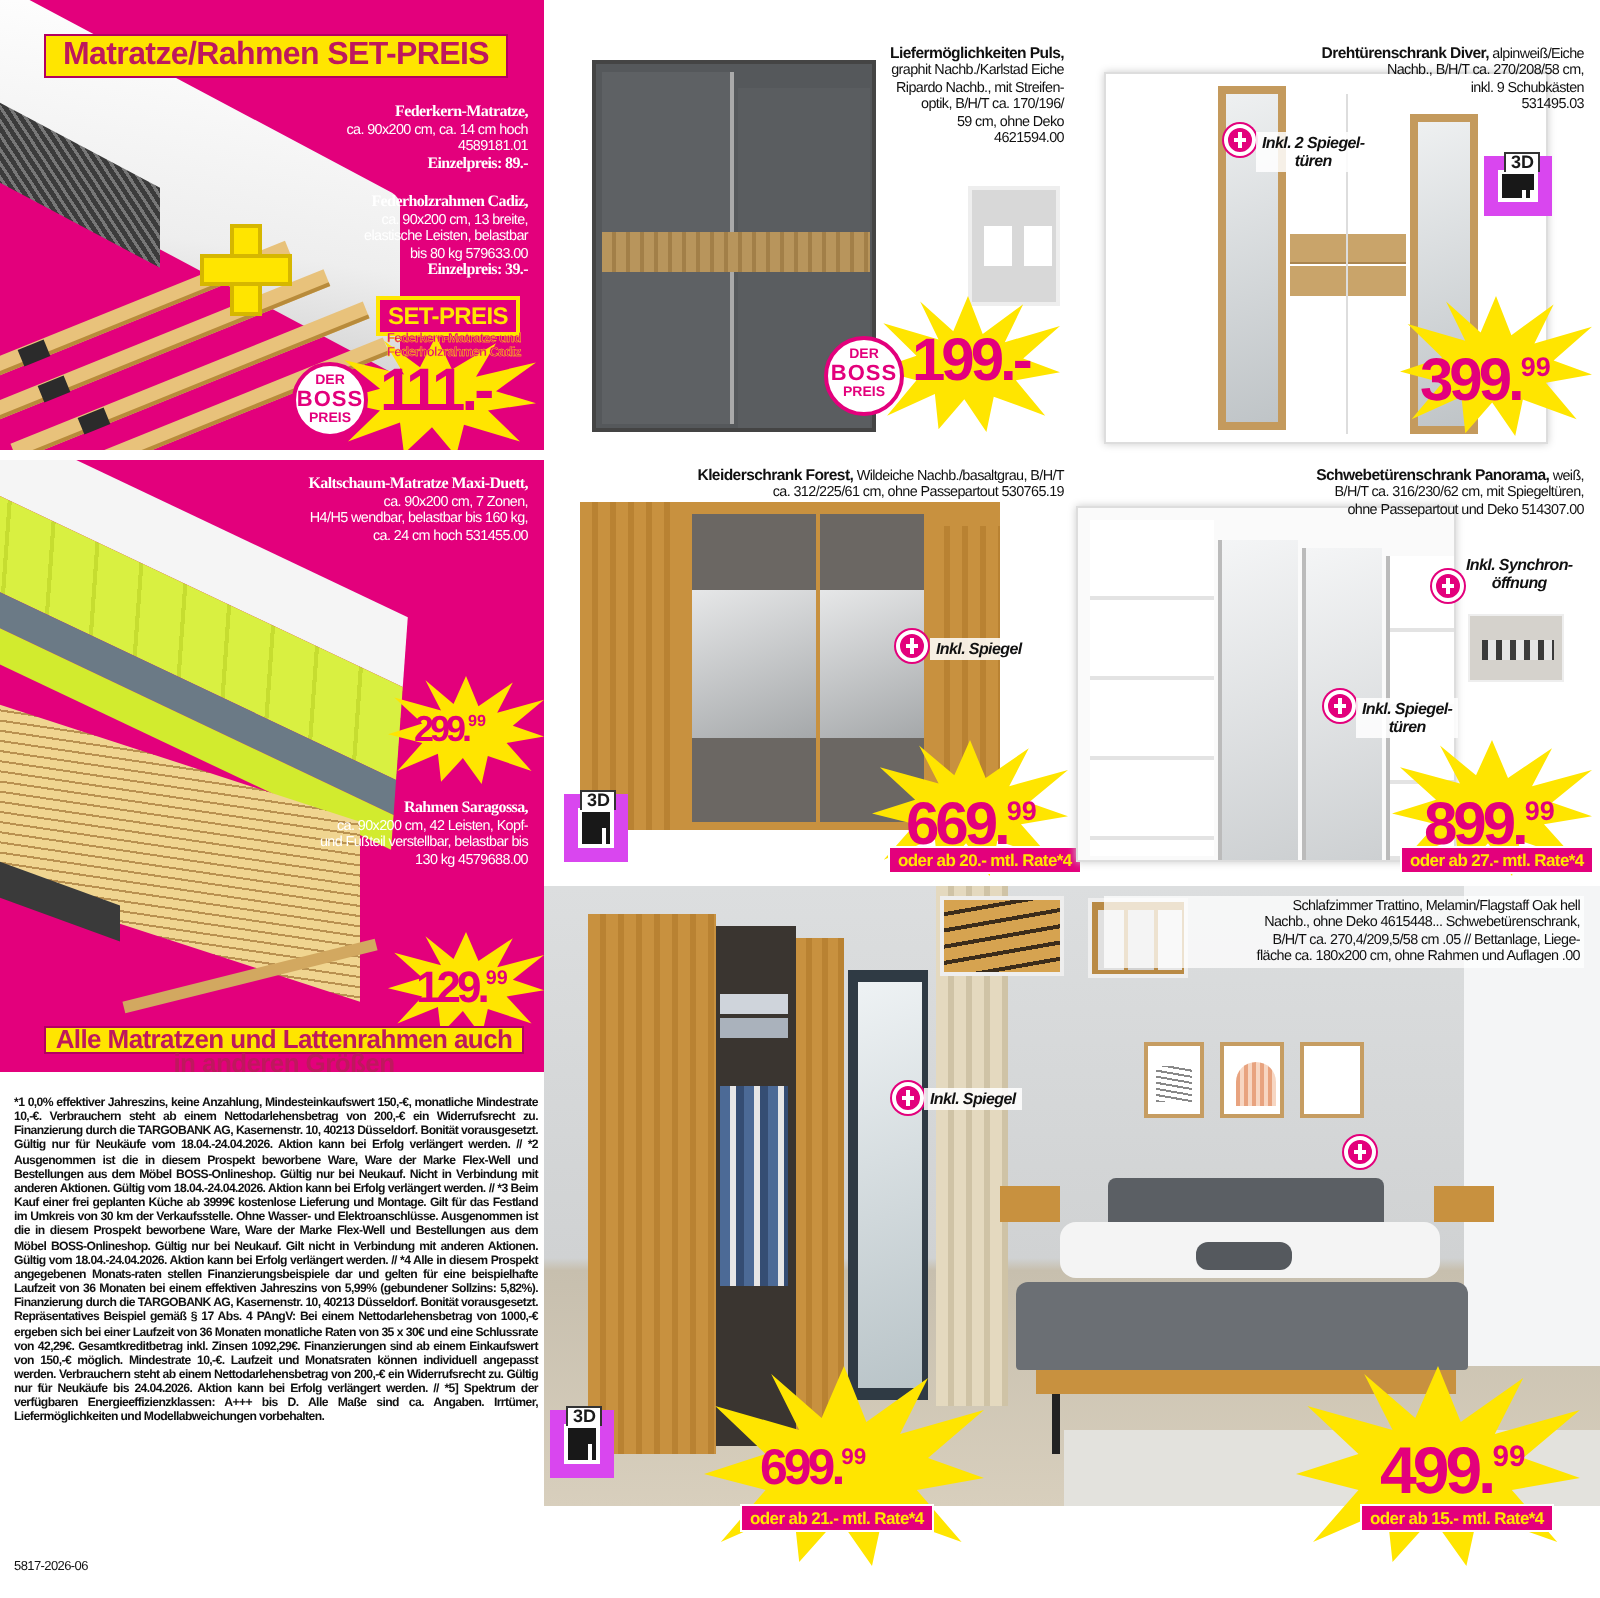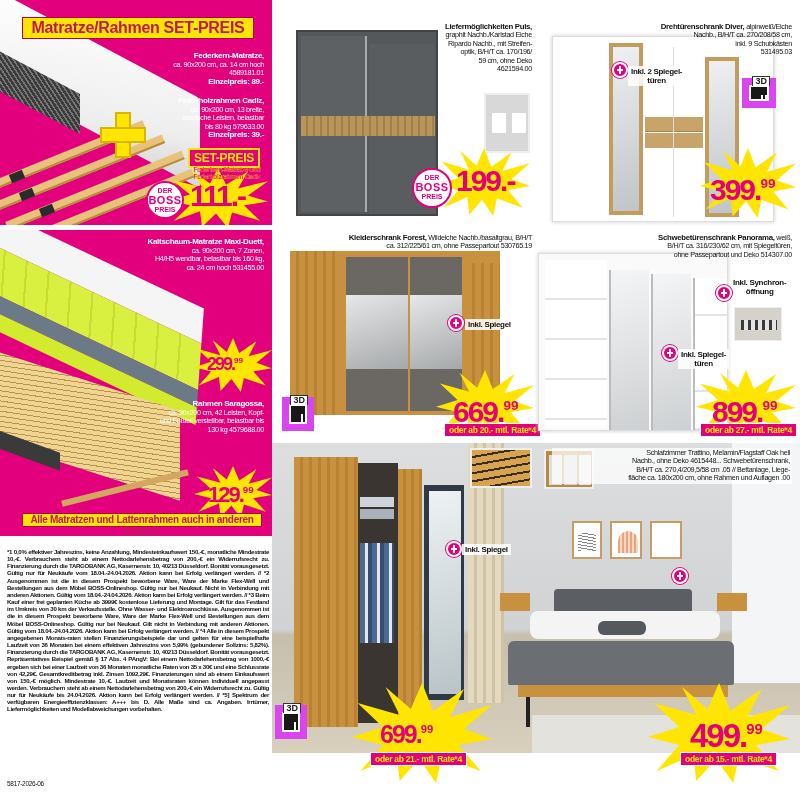--- a/index.html
+++ b/index.html
@@ -4,21 +4,21 @@
 <style>
   * { box-sizing: border-box; margin: 0; padding: 0; }
   html, body { width: 800px; height: 799px; background: #ffffff; overflow: hidden; }
   body { position: relative; font-family: "Liberation Sans", sans-serif; color: #1a1a1a; }
   .cond { font-family: "Liberation Sans", sans-serif; letter-spacing: -0.3px; }
 
   
   .pink { background: #e3007c; position: absolute; left: 0; width: 272px; overflow: hidden; }
   .banner-yellow { background: #ffe500; color: #be185d; font-weight: bold; text-align: center; border: 1px solid #b30061; }
   .white-txt { color: #ffffff; text-align: right; font-size: 7.2px; line-height: 8.5px; }
-  .white-txt b { font-size: 8px; }
+  .white-txt b { font-size: 8px; font-family: Liberation Serif, serif; }
 
   .mattress-white { position: absolute; background: linear-gradient(160deg, #ffffff 0%, #eeeeee 70%, #d6d6d6 100%); transform: skewY(28deg); border-radius: 4px; }
   .springs { position: absolute; background: repeating-linear-gradient(45deg, #3b3b3b 0 3px, #777 3px 5px); transform: skewY(28deg); }
   .slat { position: absolute; height: 9px; background: #e8c27b; border-bottom: 2px solid #b88b3b; transform: rotate(-22deg); }
   .slat-cap { position: absolute; width: 14px; height: 9px; background: #2b2b2b; transform: rotate(-22deg); }
 
   .plus-big { position: absolute; }
   .plus-big .v, .plus-big .h { position: absolute; background: #ffe500; border: 2px solid #d6b700; }
 
   .star { position: absolute; }
@@ -30,21 +30,21 @@
   .boss { position: absolute; border-radius: 50%; background: #ffffff; border: 2px solid #e3007c; text-align: center; color: #e3007c; font-weight: bold; }
   .boss .der, .boss .preis { font-size: 7px; display: block; line-height: 8px; }
   .boss .bosst { font-size: 11px; display: block; line-height: 11px; letter-spacing: 0.5px; }
 
   .setpreis { position: absolute; border: 2px solid #ffe500; color: #ffe500; font-weight: bold; text-align: center; font-size: 12px; padding: 1px 4px; background: #e3007c; }
 
   .plus-dot { position: absolute; width: 16px; height: 16px; border-radius: 50%; background: #e3007c; border: 2px solid #fff; box-shadow: 0 0 0 1px #e3007c; }
   .plus-dot::before, .plus-dot::after { content: ""; position: absolute; background: #fff; }
   .plus-dot::before { left: 3px; right: 3px; top: 5px; height: 2px; }
   .plus-dot::after { top: 2px; bottom: 2px; left: 5px; width: 2px; }
-  .feature { position: absolute; font-size: 8px; font-weight: bold; line-height: 9px; color: #111; text-align: center; background: rgba(255,255,255,0.85); padding: 1px 3px; }
+  .feature { position: absolute; font-size: 8px; font-weight: bold; line-height: 9px; color: #111; text-align: center; background: rgba(255,255,255,0.85); padding: 1px 3px; font-style: italic; }
 
   .desc { position: absolute; font-size: 7.2px; line-height: 8.4px; text-align: right; color: #111; }
   .desc b { font-size: 7.8px; }
 
   .qr { position: absolute; background: #fff; border: 7px solid #d946ef; }
   .qr-grid { position: absolute; left: 2px; top: 2px; right: 2px; bottom: 2px;
     background:
       linear-gradient(#000,#000) 0 0/8px 8px no-repeat,
       linear-gradient(#000,#000) 100% 0/8px 8px no-repeat,
       linear-gradient(#000,#000) 0 100%/8px 8px no-repeat,
@@ -160,21 +160,21 @@
 
   <div class="star" style="left:194px; top:236px; width:78px; height:52px;">
     <svg viewBox="0 0 100 100" preserveAspectRatio="none">
         <use href="#starpoly"></use>
       </svg>
   </div>
   <div class="price" style="left:208px; top:248px; font-size:22px; line-height:24px;">
     <span>129.</span><sup>99</sup>
   </div>
 
-  <div class="banner-yellow cond" style="position:absolute; left:22px; top:283px; width:240px; height:14px; font-size:10px; line-height:12px;">Alle Matratzen und Lattenrahmen auch in anderen Größen</div>
+  <div class="banner-yellow cond" style="position:absolute; left:22px; top:283px; width:240px; height:14px; font-size:13px; line-height:12px;">Alle Matratzen und Lattenrahmen auch in anderen Größen</div>
 </section>
 
 <div class="legal cond">*1 0,0% effektiver Jahreszins, keine Anzahlung, Mindesteinkaufswert 150,-€, monatliche Mindestrate 10,-€. Verbrauchern steht ab einem Nettodarlehensbetrag von 200,-€ ein Widerrufsrecht zu. Finanzierung durch die TARGOBANK AG, Kasernenstr. 10, 40213 Düsseldorf. Bonität vorausgesetzt. Gültig nur für Neukäufe vom 18.04.-24.04.2026. Aktion kann bei Erfolg verlängert werden. // *2 Ausgenommen ist die in diesem Prospekt beworbene Ware, Ware der Marke Flex-Well und Bestellungen aus dem Möbel BOSS-Onlineshop. Gültig nur bei Neukauf. Nicht in Verbindung mit anderen Aktionen. Gültig vom 18.04.-24.04.2026. Aktion kann bei Erfolg verlängert werden. // *3 Beim Kauf einer frei geplanten Küche ab 3999€ kostenlose Lieferung und Montage. Gilt für das Festland im Umkreis von 30 km der Verkaufsstelle. Ohne Wasser- und Elektroanschlüsse. Ausgenommen ist die in diesem Prospekt beworbene Ware, Ware der Marke Flex-Well und Bestellungen aus dem Möbel BOSS-Onlineshop. Gültig nur bei Neukauf. Gilt nicht in Verbindung mit anderen Aktionen. Gültig vom 18.04.-24.04.2026. Aktion kann bei Erfolg verlängert werden. // *4 Alle in diesem Prospekt angegebenen Monats-raten stellen Finanzierungsbeispiele dar und gelten für eine beispielhafte Laufzeit von 36 Monaten bei einem effektiven Jahreszins von 5,99% (gebundener Sollzins: 5,82%). Finanzierung durch die TARGOBANK AG, Kasernenstr. 10, 40213 Düsseldorf. Bonität vorausgesetzt. Repräsentatives Beispiel gemäß § 17 Abs. 4 PAngV: Bei einem Nettodarlehensbetrag von 1000,-€ ergeben sich bei einer Laufzeit von 36 Monaten monatliche Raten von 35 x 30€ und eine Schlussrate von 42,29€. Gesamtkreditbetrag inkl. Zinsen 1092,29€. Finanzierungen sind ab einem Einkaufswert von 150,-€ möglich. Mindestrate 10,-€. Laufzeit und Monatsraten können individuell angepasst werden. Verbrauchern steht ab einem Nettodarlehensbetrag von 200,-€ ein Widerrufsrecht zu. Gültig nur für Neukäufe bis 24.04.2026. Aktion kann bei Erfolg verlängert werden. // *5] Spektrum der verfügbaren Energieeffizienzklassen: A+++ bis D. Alle Maße sind ca. Angaben. Irrtümer, Liefermöglichkeiten und Modellabweichungen vorbehalten.</div>
 <div class="code cond">5817-2026-06</div>
 
 <section style="position:absolute; left:280px; top:0; width:260px; height:225px;">
   <div style="position:absolute; left:16px; top:30px; width:142px; height:186px; background:#55585b; border:2px solid #444;">
     <div style="position:absolute; left:3px; top:4px; width:66px; height:176px; background:#5e6164; border-right:2px solid #aaa;"></div>
     <div style="position:absolute; left:71px; top:12px; width:66px; height:170px; background:#5a5d60;"></div>
     <div style="position:absolute; left:3px; top:84px; width:134px; height:20px; background:repeating-linear-gradient(90deg,#b8955c 0 5px,#a27f48 5px 7px);"></div>

